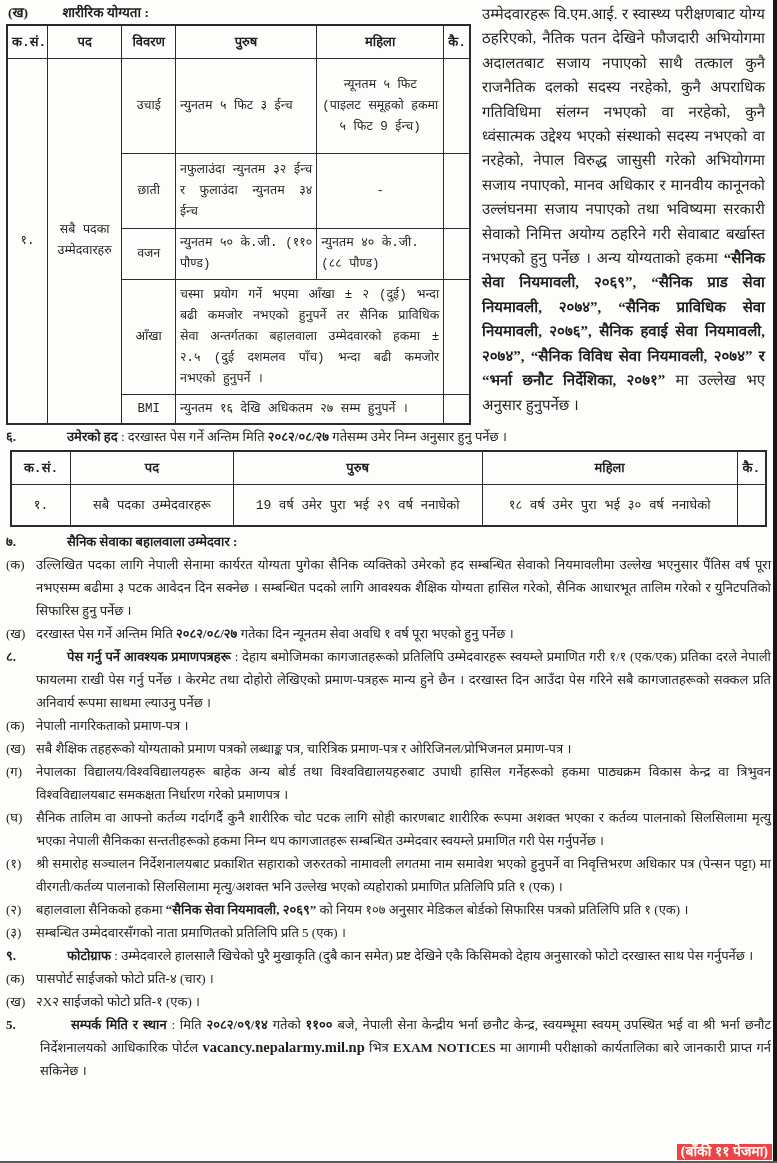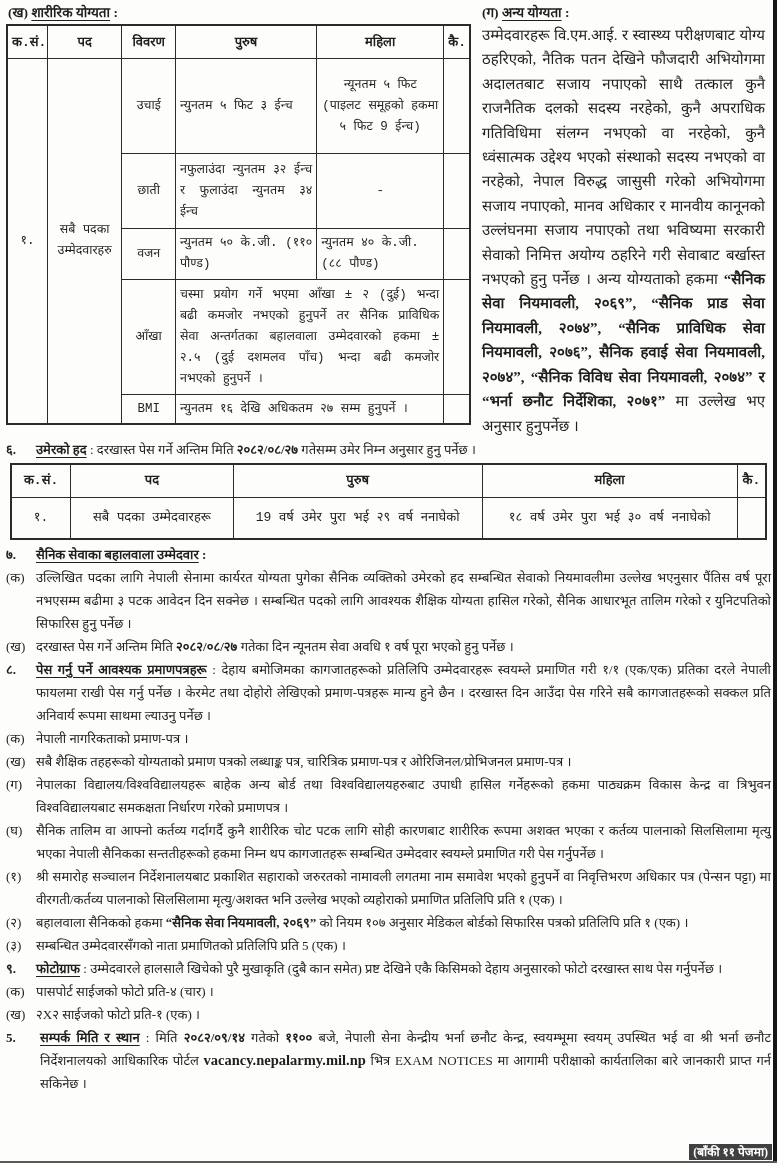--- a/index.html
+++ b/index.html
@@ -1,21 +1,21 @@
 <!DOCTYPE html>
 <html><head>
 <meta charset="utf-8">
 <style>
   html,body{margin:0;padding:0;}
   body{width:777px;background:#e9e9e9;font-family:"Liberation Serif","DejaVu Serif",serif;}
   .page{position:relative;width:777px;height:1163px;background:#fdfdfb;color:#1f1f1f;overflow:hidden;box-sizing:border-box;padding:2px 6px 0 6px;}
   .right-edge{position:absolute;top:0;right:0;width:4px;height:100%;background:#161616;}
   .bottom-rule{position:absolute;bottom:0;left:0;width:100%;height:2px;background:#5a5a5a;}
   .b{font-weight:bold;}
-  .u{text-decoration:underline;text-underline-offset:3px;}
+  .u{text-underline-offset:3px;margin-left:31px;}
   
   .top{display:flex;align-items:flex-start;}
   .col-left{width:467px;flex:0 0 467px;}
   .col-right{flex:1;padding:0 6px 0 9px;box-sizing:border-box;}
   .kha-head{font-size:13.5px;font-weight:bold;margin:1px 0 3px 2px;}
   table{border-collapse:collapse;table-layout:fixed;font-family:Liberation Mono, monospace;}
   .t1{width:465px;border:2px solid #2b2b2b;font-size:12.5px;line-height:21px;}
   .t1 th,.t1 td{border:1px solid #2b2b2b;padding:1px 4px;vertical-align:middle;}
   .t1 th{font-size:13px;}
   .t1 .c{text-align:center;}
@@ -24,22 +24,22 @@
   .ga-body{font-size:15px;line-height:24.4px;text-align:justify;margin:0;}
   
   .sec{font-size:13px;line-height:23px;text-align:justify;}
   .row{display:flex;align-items:flex-start;}
   .row .lbl{flex:0 0 30px;font-size:13px;line-height:23px;}
   .row .lbl.num{font-weight:bold;}
   .row .txt{flex:1;min-width:0;}
   .t2{width:757px;border:2px solid #2b2b2b;font-size:13px;line-height:21px;margin:2px 0 3px 4px;}
   .t2 th,.t2 td{border:1px solid #2b2b2b;padding:2px 4px;text-align:center;vertical-align:middle;}
   .url{font-family:"Liberation Serif","DejaVu Serif",serif;font-weight:bold;font-size:14.5px;}
-  .latin-b{font-weight:normal;}
-  .badge{position:absolute;right:5px;bottom:3px;background:#404040;color:#fff;font-size:12px;line-height:14px;padding:1px 4px;font-weight:bold;}
+  .latin-b{font-weight:bold;}
+  .badge{position:absolute;right:5px;bottom:3px;background:#ef4444;color:#fff;font-size:14px;line-height:14px;padding:1px 4px;font-weight:bold;}
 </style>
 </head>
 <body>
 
 <div class="page">
 
   <div class="top">
 
     <div class="col-left">
       <div class="kha-head"><span>(ख)</span> <span class="u">शारीरिक योग्यता</span><span> :</span></div>
@@ -90,21 +90,20 @@
         <tr>
           <td class="c" style="height:26px">BMI</td>
           <td class="j" colspan="2">न्युनतम १६ देखि अधिकतम २७ सम्म हुनुपर्ने ।</td>
           <td></td>
         </tr>
       </tbody>
         </table>
     </div>
 
     <div class="col-right">
-      <div class="ga-head"><span>(ग)</span> <span class="u">अन्य योग्यता</span><span> :</span></div>
       <p class="ga-body"><span>उम्मेदवारहरू वि.एम.आई. र स्वास्थ्य परीक्षणबाट योग्य ठहरिएको, नैतिक पतन देखिने फौजदारी अभियोगमा अदालतबाट सजाय नपाएको साथै तत्काल कुनै राजनैतिक दलको सदस्य नरहेको, कुनै अपराधिक गतिविधिमा संलग्न नभएको वा नरहेको, कुनै ध्वंसात्मक उद्देश्य भएको संस्थाको सदस्य नभएको वा नरहेको, नेपाल विरुद्ध जासुसी गरेको अभियोगमा सजाय नपाएको, मानव अधिकार र मानवीय कानूनको उल्लंघनमा सजाय नपाएको तथा भविष्यमा सरकारी सेवाको निमित्त अयोग्य ठहरिने गरी सेवाबाट बर्खास्त नभएको हुनु पर्नेछ । अन्य योग्यताको हकमा </span><span class="b">“सैनिक सेवा नियमावली, २०६९”, “सैनिक प्राड सेवा नियमावली, २०७४”, “सैनिक प्राविधिक सेवा नियमावली, २०७६”, सैनिक हवाई सेवा नियमावली, २०७४”, “सैनिक विविध सेवा नियमावली, २०७४” र “भर्ना छनौट निर्देशिका, २०७१”</span><span> मा उल्लेख भए अनुसार हुनुपर्नेछ ।</span></p>
     </div>
   </div>
 
   <div class="sec">
     <div class="row">
       <span class="lbl num">६.</span>
       <div class="txt"><span class="b u">उमेरको हद</span><span> : दरखास्त पेस गर्ने अन्तिम मिति </span><span class="b">२०८२/०८/२७</span><span> गतेसम्म उमेर निम्न अनुसार हुनु पर्नेछ ।</span></div>
     </div>
     <table class="t2">

